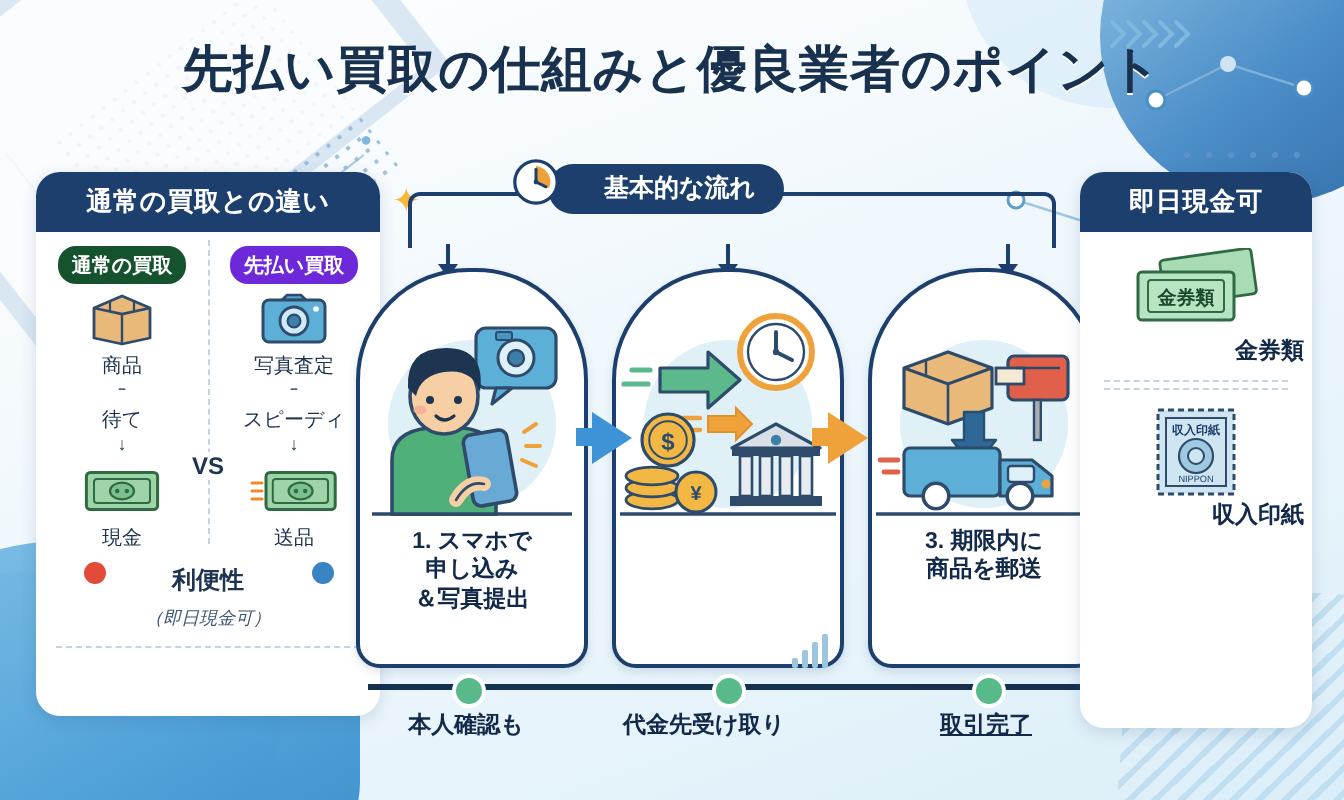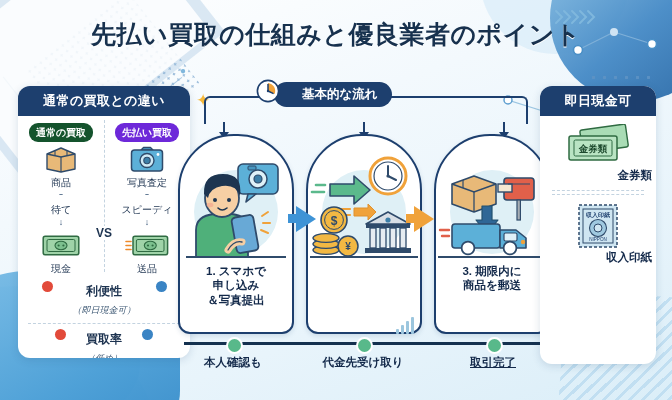--- a/index.html
+++ b/index.html
@@ -247,28 +247,20 @@
       <span class="dot-r"></span>
       <span class="feat-txt">
         <span class="feat-t">利便性</span><br>
         <span class="feat-s">（即日現金可）</span>
       </span>
       <span class="dot-b"></span>
     </div>
 
     <div class="hr-dash"></div>
 
-    <div class="feature">
-      <span class="dot-r"></span>
-      <span class="feat-txt">
-        <span class="feat-t">買取率</span><br>
-        <span class="feat-s">（低め）</span>
-      </span>
-      <span class="dot-b"></span>
-    </div>
   </div>
 
   <div id="center">
 
     <div class="bracket"></div>
     <div class="tick" style="left:45px;"></div>
     <div class="arrowdown" style="left:41px;top:54px;"></div>
     <div class="tick" style="left:185px;"></div>
     <div class="arrowdown" style="left:181px;top:54px;"></div>
     <div class="tick" style="left:325px;"></div>
@@ -423,21 +415,21 @@
         <i style="height:13px"></i>
         <i style="height:17px"></i>
     </div>
 
     <div class="timeline"></div>
     <div class="tl-arrowhead"></div>
     <div class="tl-node" style="left:48px;"></div>
     <div class="tl-node" style="left:178px;"></div>
     <div class="tl-node" style="left:308px;"></div>
     <div class="tl-lab" style="left:55px;">本人確認も</div>
-    <div class="tl-lab" style="left:185px;">代金先受け取り</div>
+    <div class="tl-lab" style="left:174px;">代金先受け取り</div>
     <div class="tl-lab" style="left:315px;text-decoration:underline;">取引完了</div>
   </div>
 
   <div class="panel" id="right-panel">
     <div class="panel-head">即日現金可</div>
 
     <div class="prod">
       <div class="prod-art">
         <svg width="66" height="40" viewBox="0 0 66 40">
           <rect x="16" y="3" width="46" height="23" rx="2" fill="#a9dcb5" stroke="#2f6b42" stroke-width="1.4" transform="rotate(-8 39 14)"></rect>

